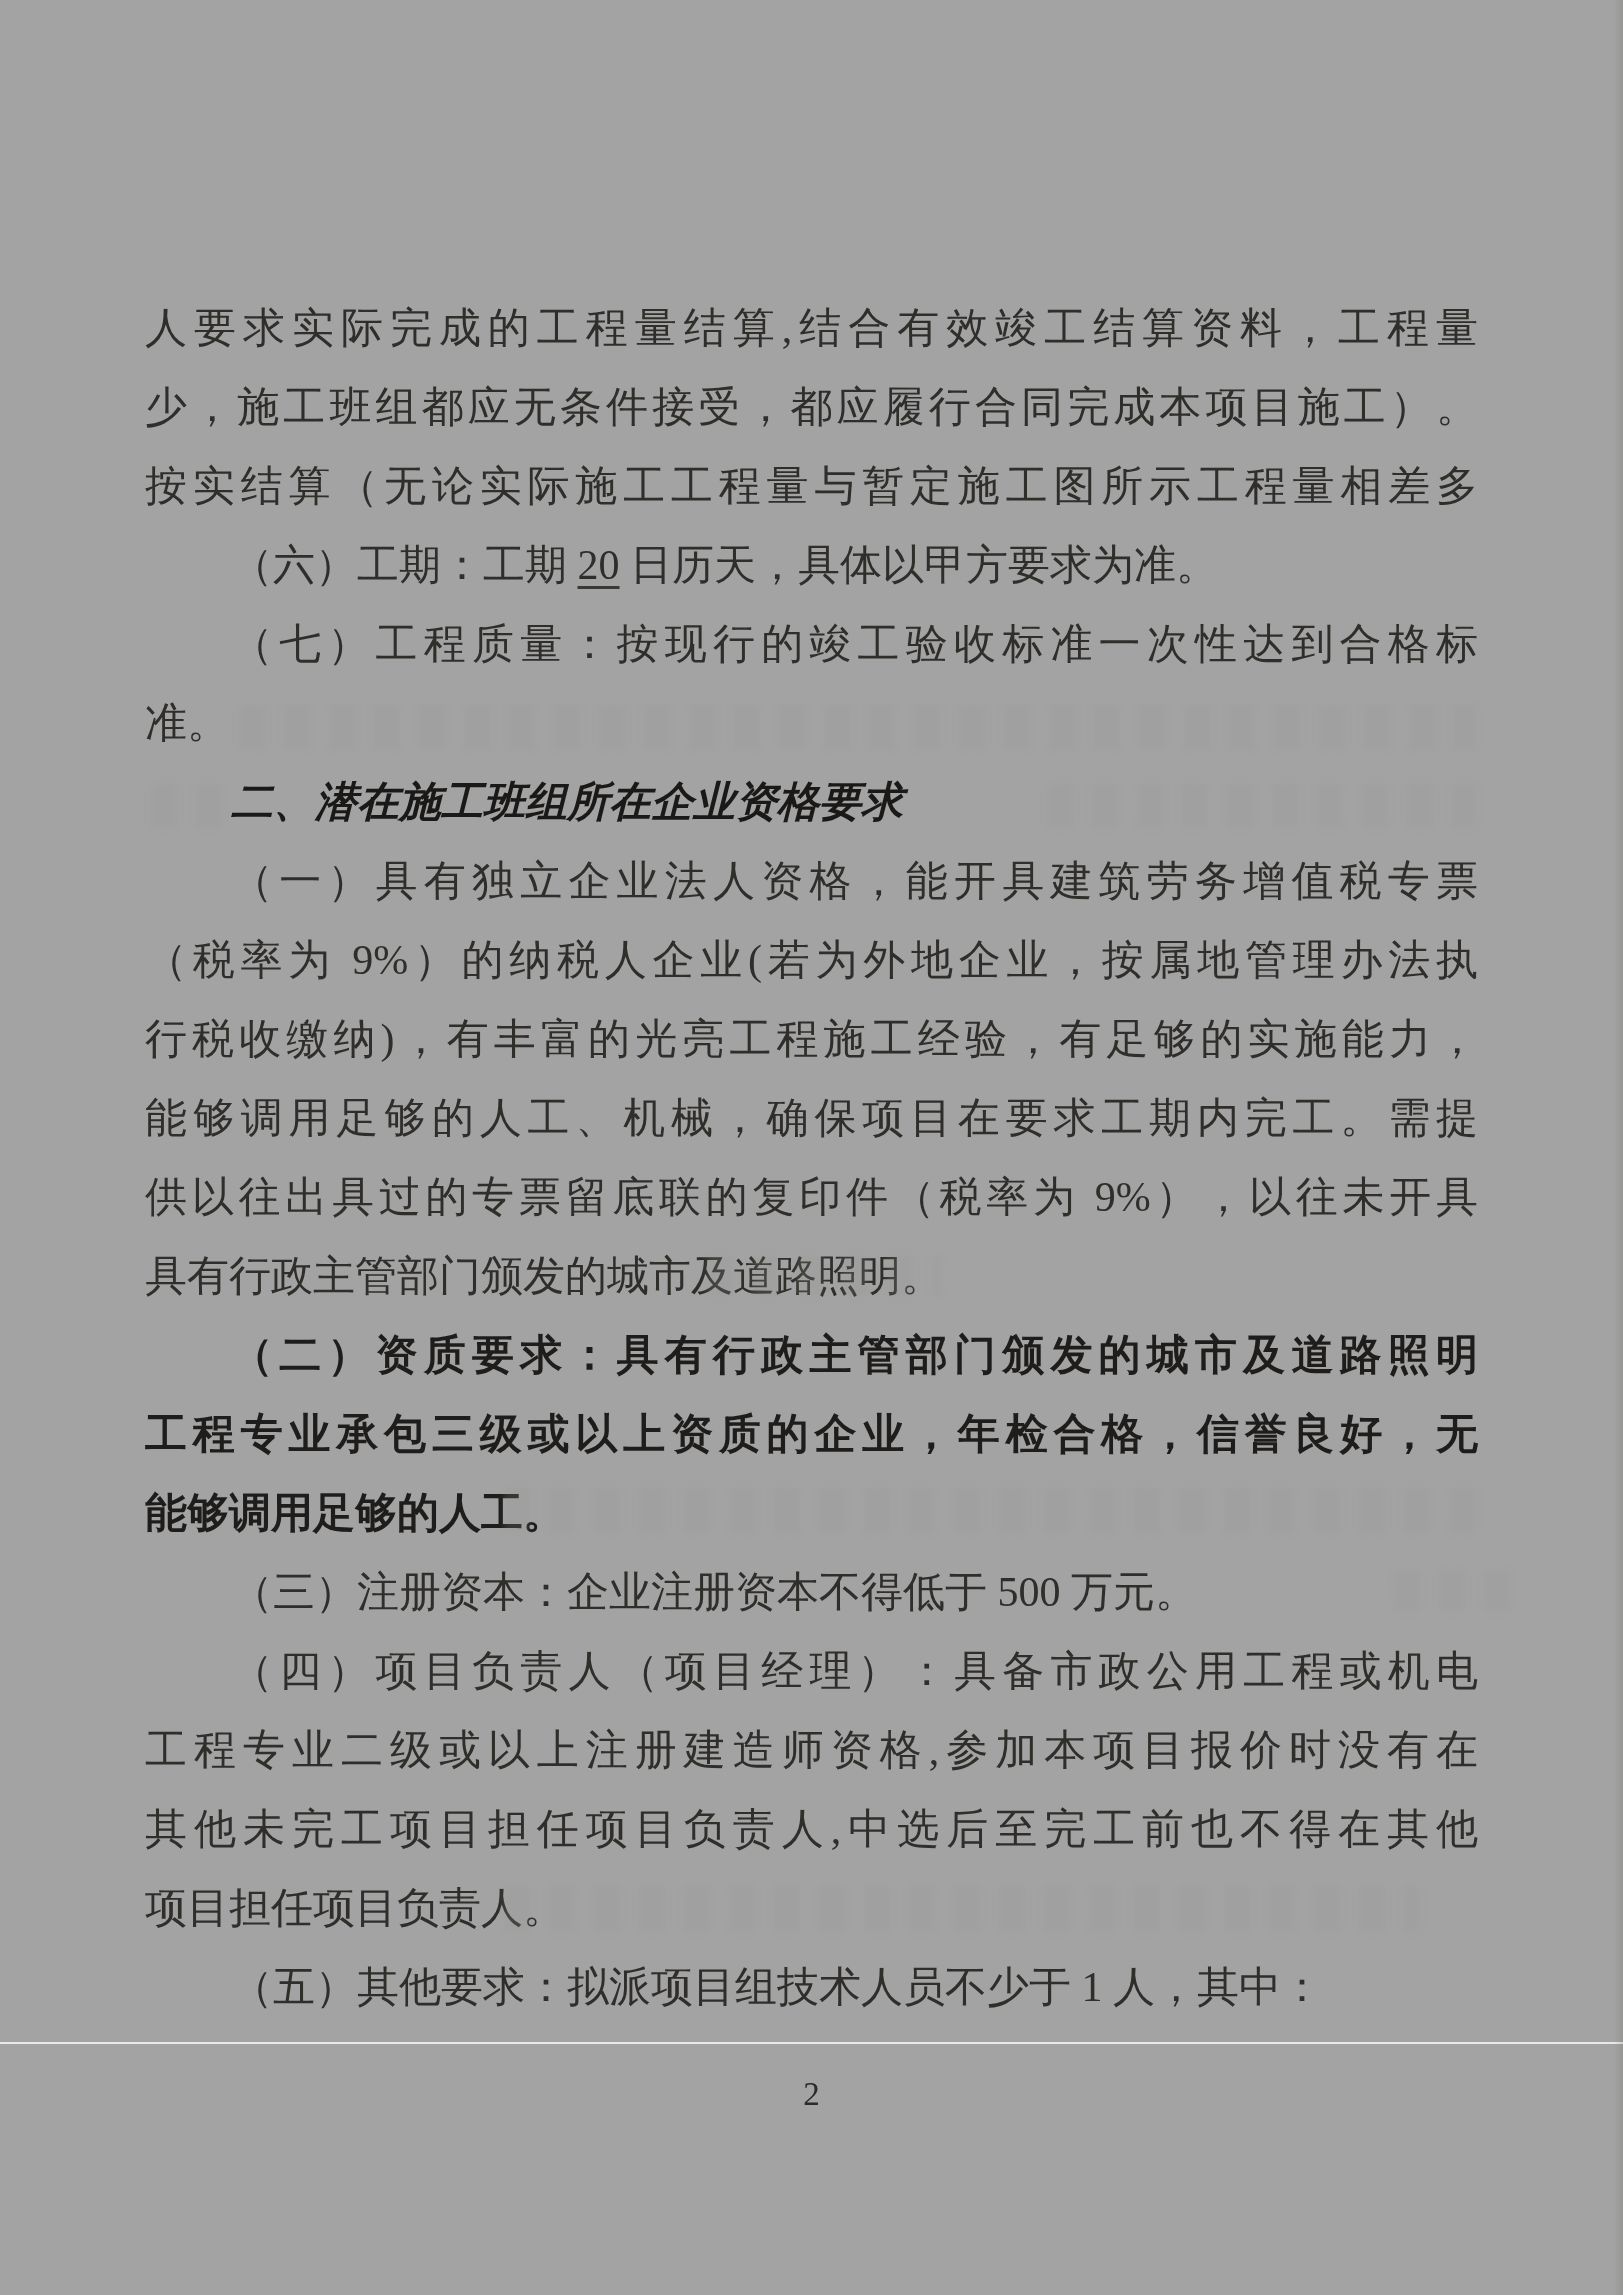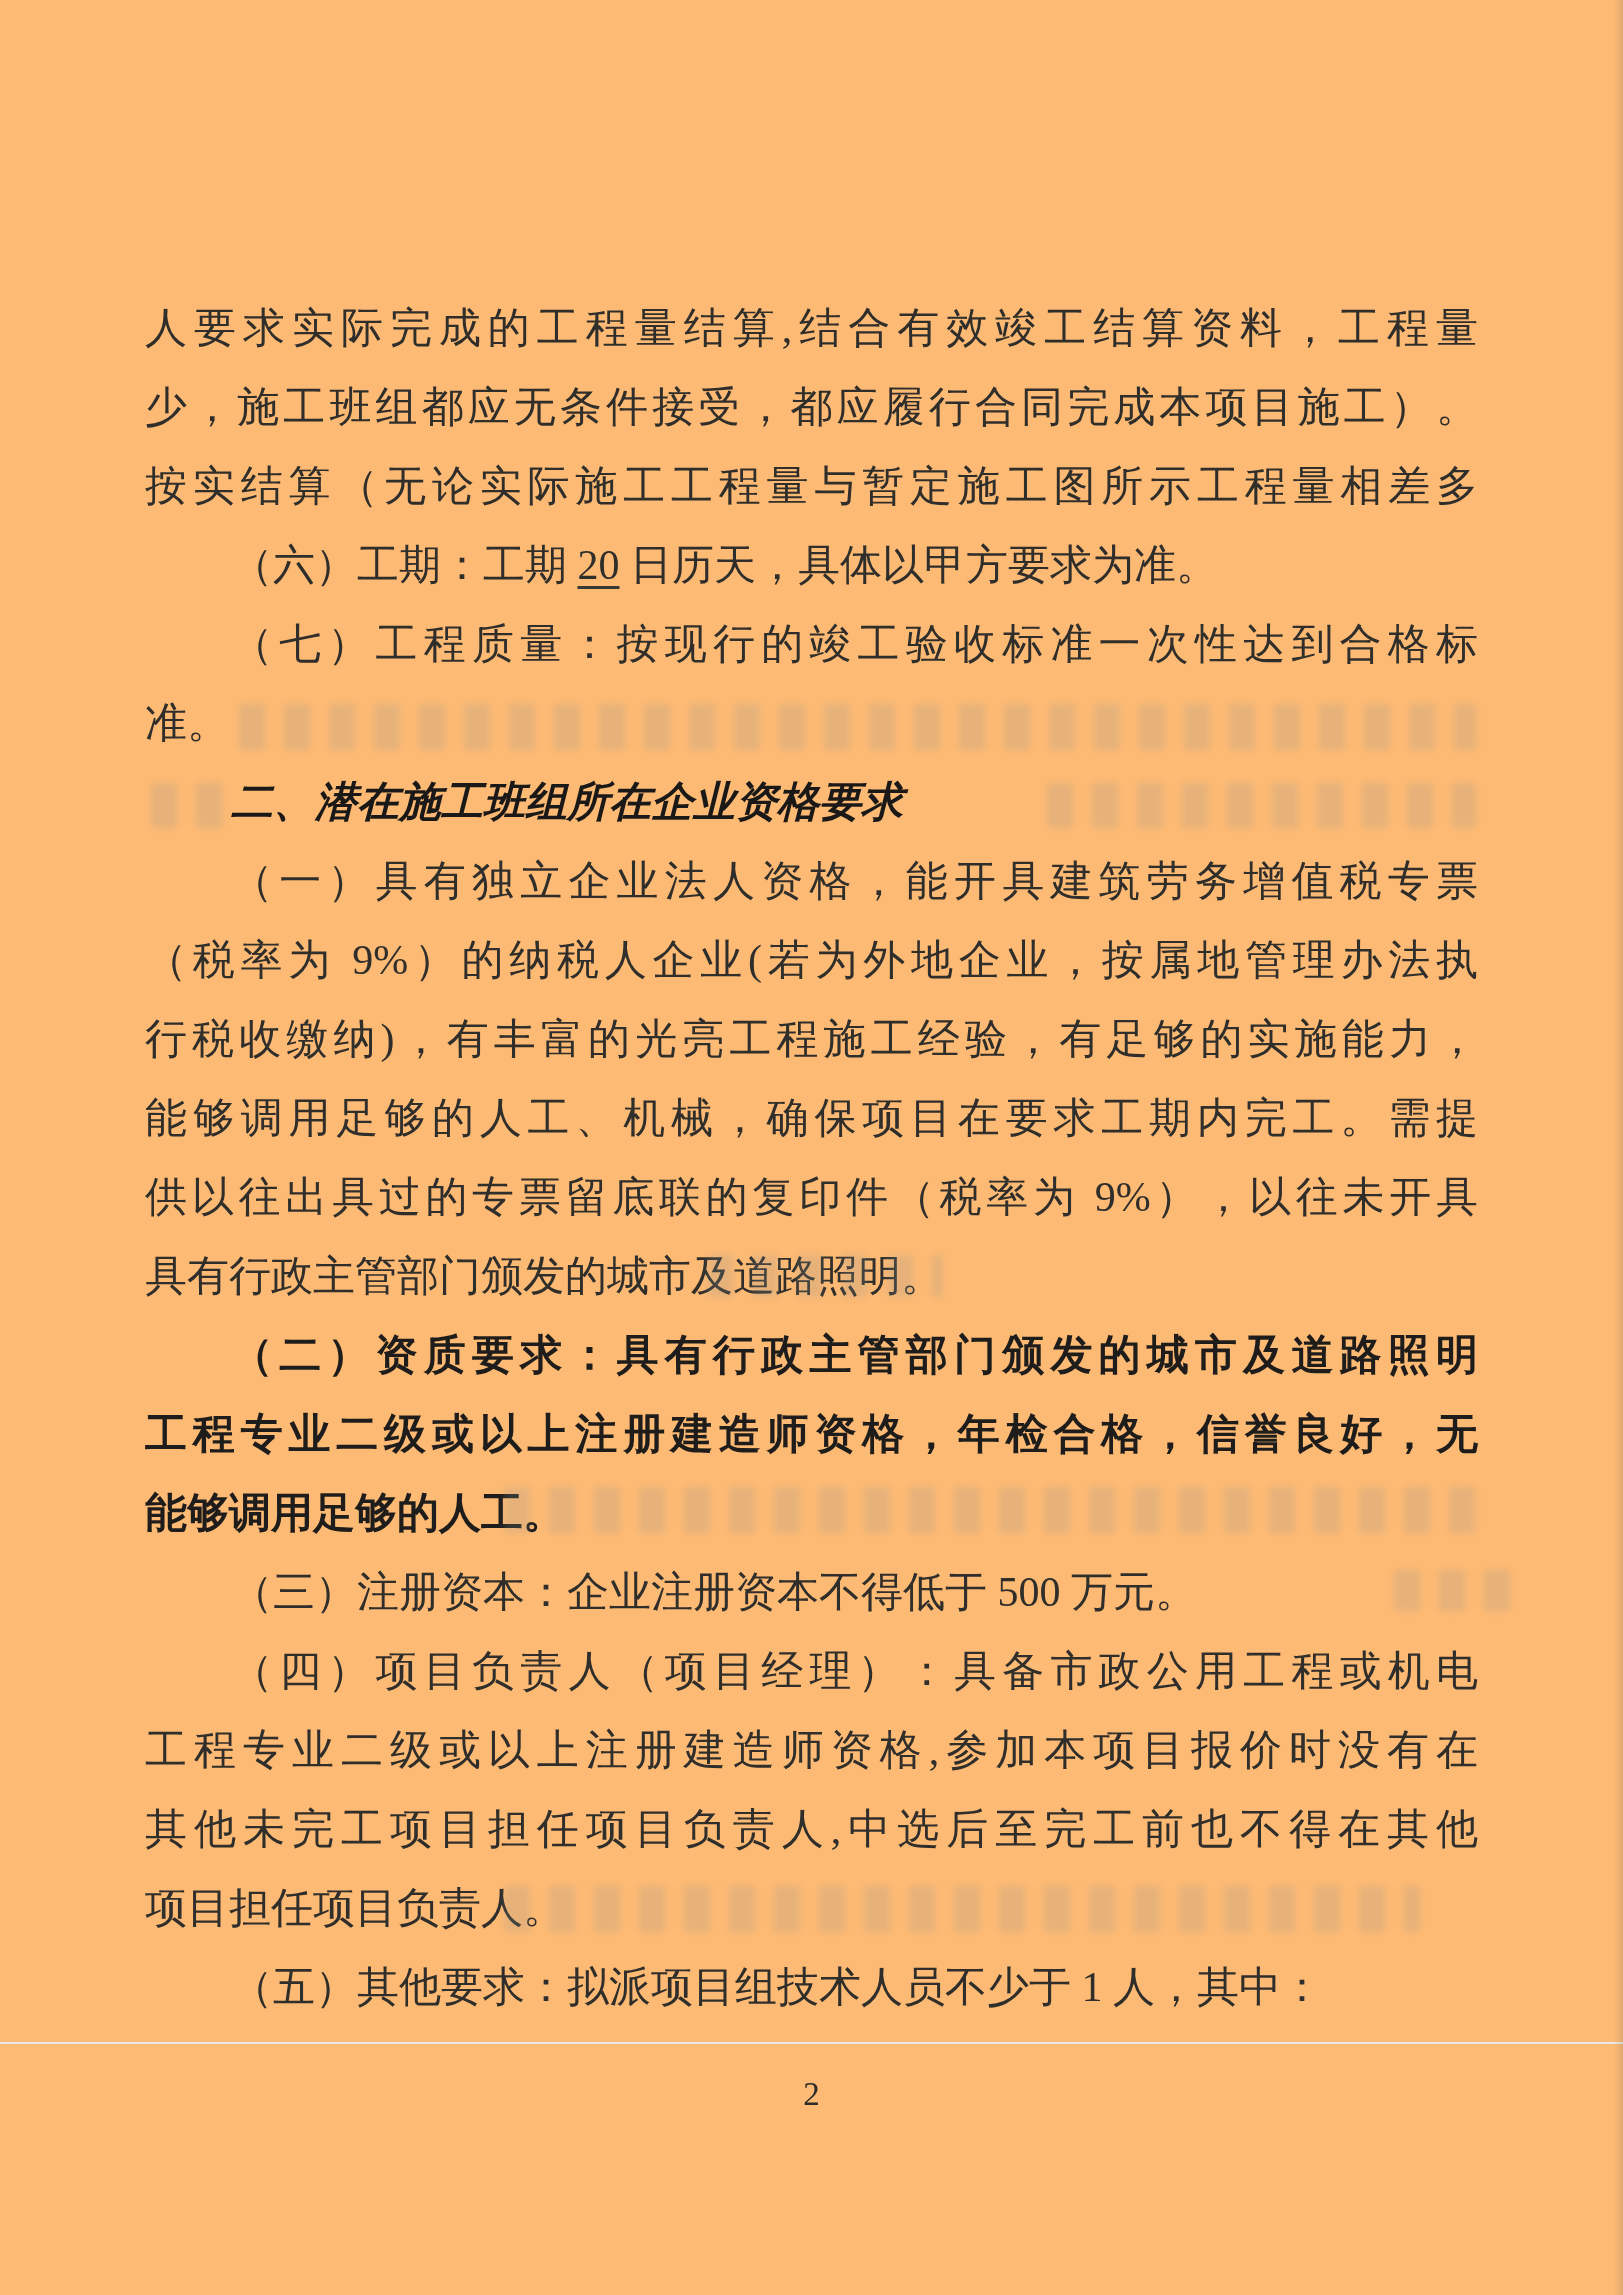--- a/index.html
+++ b/index.html
@@ -2,21 +2,21 @@
 <html style="font-size:10.5px"><head>
 <meta charset="utf-8">
 <style>
   html,body{margin:0;padding:0;}
   body{
     width:1623px;height:2295px;position:relative;
     background:#ffffff;
     font-family:"Liberation Serif","DejaVu Serif",serif;
   }
   .page{
-    position:absolute;inset:0;background:#fdba74;overflow:hidden;
+    position:absolute;inset:0;background:#a3a3a3;overflow:hidden;
   }
   
   .edge-shadow{
     position:absolute;top:0;right:0;width:9.2px;height:100%;
     background:linear-gradient(90deg, rgba(0,0,0,0) 0%, rgba(90,90,85,0.18) 100%);
   }
   .text-block{
     position:absolute;left:145px;top:289px;width:1333px;
     color:#2f2e2b;
   }
@@ -67,21 +67,21 @@
     <p class="ln indent full">（七）工程质量：按现行的竣工验收标准一次性达到合格标</p>
     <p class="ln">准。</p>
     <p class="ln indent heading">二、潜在施工班组所在企业资格要求</p>
     <p class="ln indent full">（一）具有独立企业法人资格，能开具建筑劳务增值税专票</p>
     <p class="ln full">（税率为 9%）的纳税人企业(若为外地企业，按属地管理办法执</p>
     <p class="ln full">行税收缴纳)，有丰富的光亮工程施工经验，有足够的实施能力，</p>
     <p class="ln full">能够调用足够的人工、机械，确保项目在要求工期内完工。需提</p>
     <p class="ln full">供以往出具过的专票留底联的复印件（税率为 9%），以往未开具</p>
     <p class="ln">具有行政主管部门颁发的城市及道路照明。</p>
     <p class="ln indent full bold">（二）资质要求：具有行政主管部门颁发的城市及道路照明</p>
-    <p class="ln full bold">工程专业二级或以上注册建造师资格，年检合格，信誉良好，无</p>
+    <p class="ln full bold">工程专业承包三级或以上资质的企业，年检合格，信誉良好，无</p>
     <p class="ln bold">能够调用足够的人工。</p>
     <p class="ln indent">（三）注册资本：企业注册资本不得低于 500 万元。</p>
     <p class="ln indent full">（四）项目负责人（项目经理）：具备市政公用工程或机电</p>
     <p class="ln full">工程专业二级或以上注册建造师资格,参加本项目报价时没有在</p>
     <p class="ln full">其他未完工项目担任项目负责人,中选后至完工前也不得在其他</p>
     <p class="ln">项目担任项目负责人。</p>
     <p class="ln indent">（五）其他要求：拟派项目组技术人员不少于 1 人，其中：</p>
   </main>
 
   <div class="ghost" style="top:704px;left:239px;width:1237px;height:46px;"></div>

